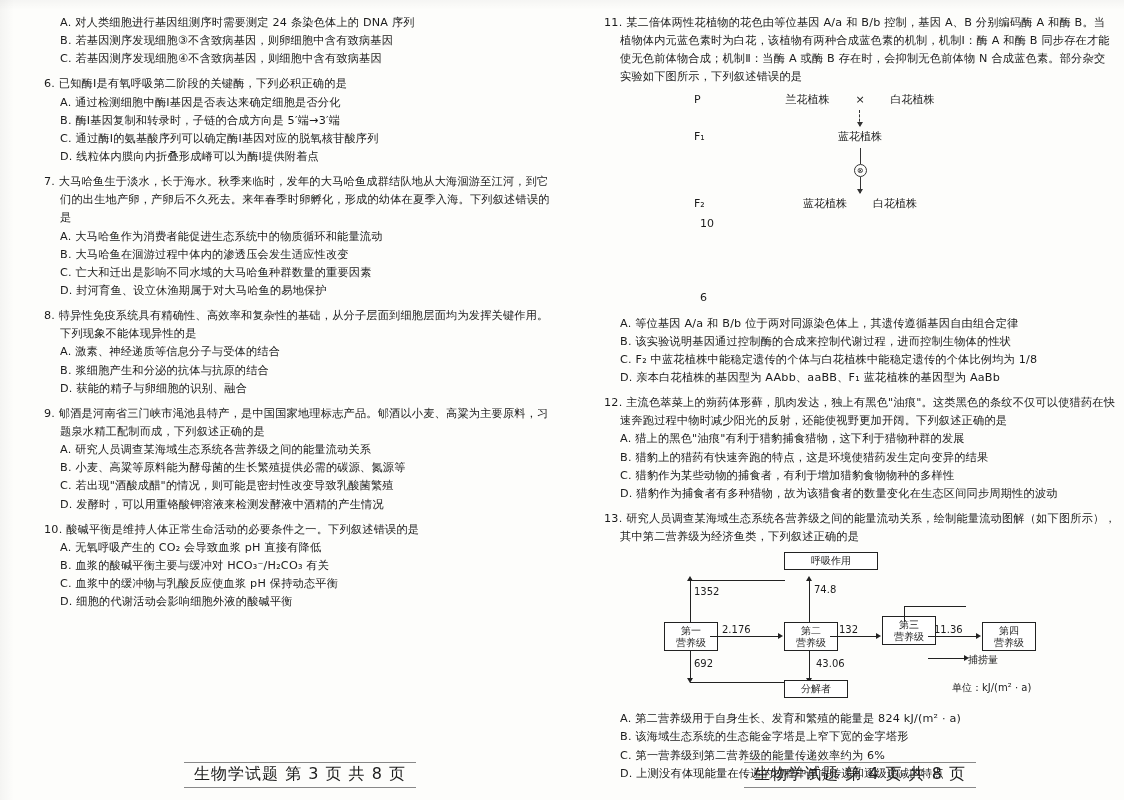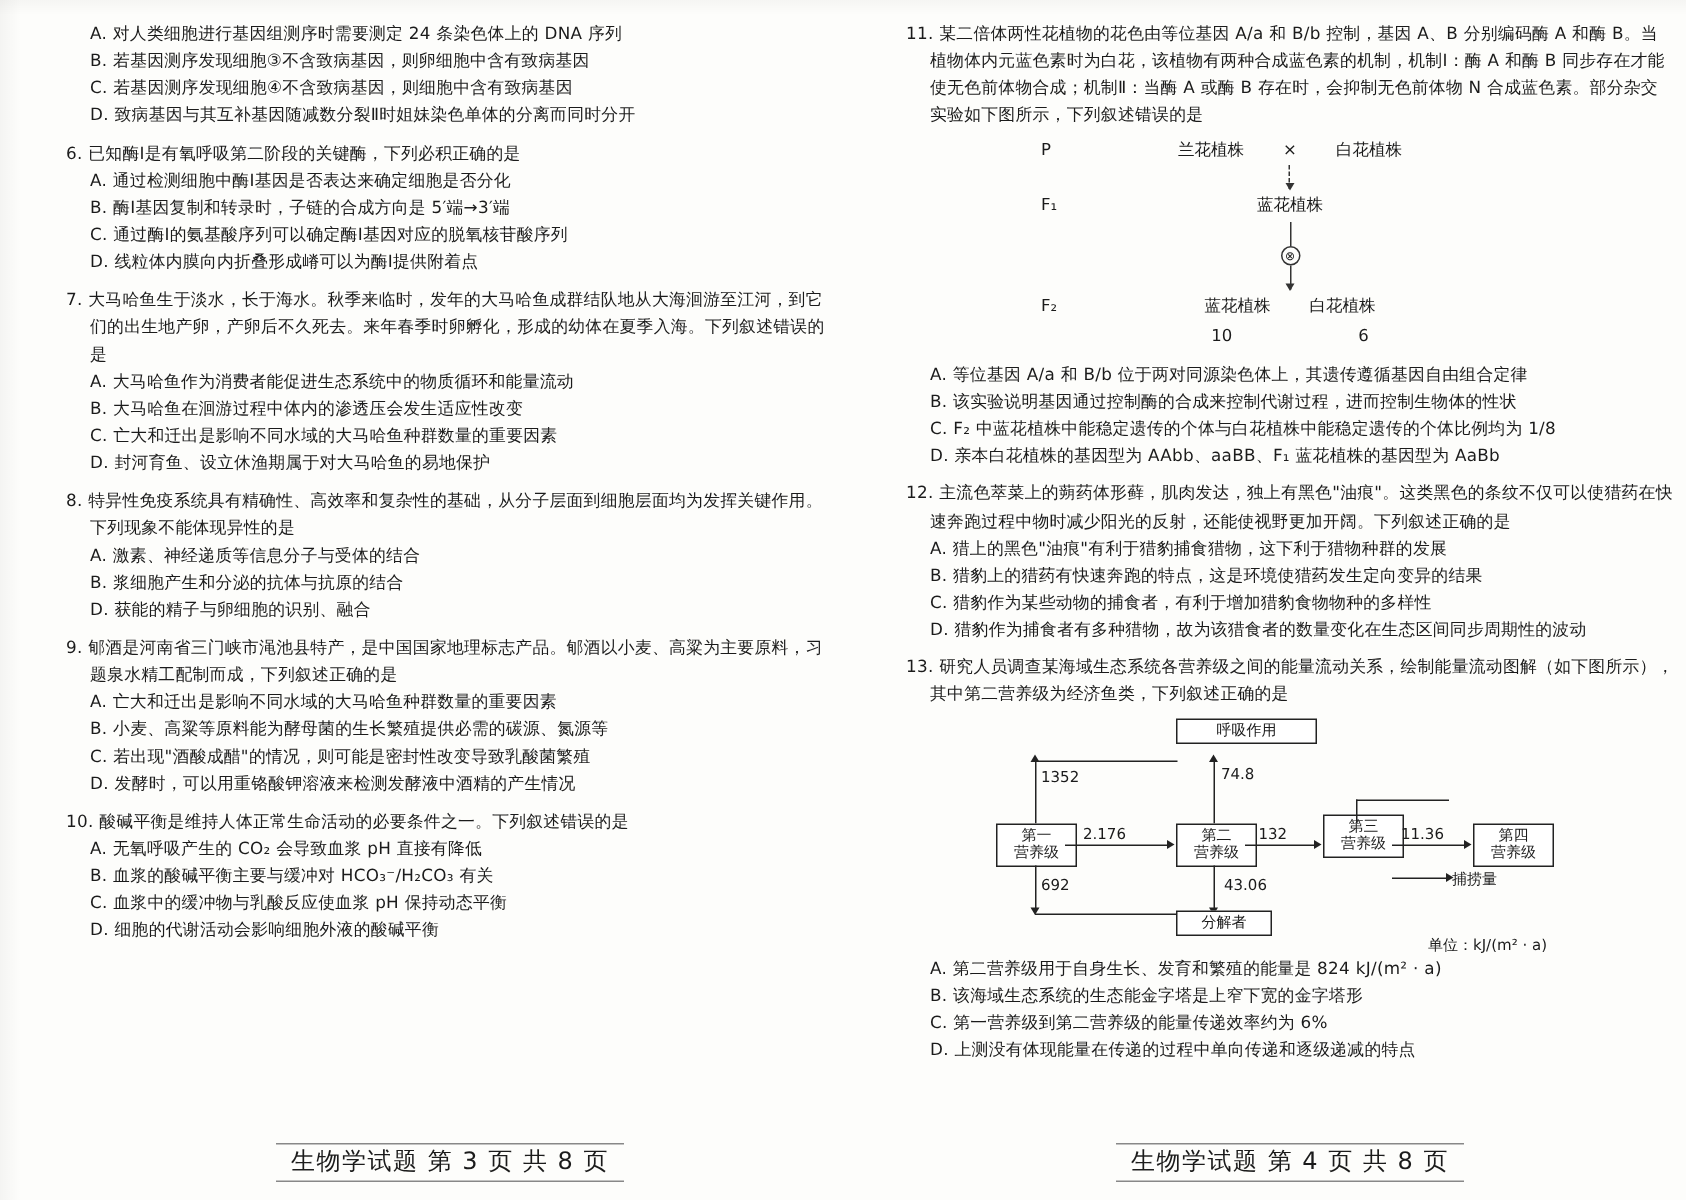--- a/index.html
+++ b/index.html
@@ -83,21 +83,21 @@
   }
   .cross-line .arrow{
     position:absolute;left:-3px;bottom:-1px;
     width:0;height:0;border-left:3.5px solid transparent;border-right:3.5px solid transparent;border-top:5px solid #333;
   }
   .circ{
     display:inline-block;width:11px;height:11px;border:1px solid #333;border-radius:50%;
     font-size:8px;line-height:11px;text-align:center;vertical-align:middle;
   }
   .ratio{
-    display:flex;justify-content:center;gap:84px;margin-top:1px;font-size:11px;
+    display:flex;justify-content:center;gap:56px;margin-top:1px;font-size:11px;flex-direction:column;
   }
 
   
   .energy{
     position:relative;
     width:430px;height:150px;
     margin:6px auto 8px 30px;
     font-size:10px;
   }
   .ebox{
@@ -121,21 +121,20 @@
 <body>
 
 <div class="page">
 
   <div class="col col-left">
 
     <div class="q">
       <div class="opt">A. 对人类细胞进行基因组测序时需要测定 24 条染色体上的 DNA 序列</div>
       <div class="opt">B. 若基因测序发现细胞③不含致病基因，则卵细胞中含有致病基因</div>
       <div class="opt">C. 若基因测序发现细胞④不含致病基因，则细胞中含有致病基因</div>
-      <div class="opt">D. 致病基因与其互补基因随减数分裂Ⅱ时姐妹染色单体的分离而同时分开</div>
     </div>
 
     <div class="q">
       <div class="q-stem">
         <span>6.</span>
         <span>已知酶Ⅰ是有氧呼吸第二阶段的关键酶，下列必积正确的是</span>
       </div>
       <div class="opt">A. 通过检测细胞中酶Ⅰ基因是否表达来确定细胞是否分化</div>
       <div class="opt">B. 酶Ⅰ基因复制和转录时，子链的合成方向是 5′端→3′端</div>
       <div class="opt">C. 通过酶Ⅰ的氨基酸序列可以确定酶Ⅰ基因对应的脱氧核苷酸序列</div>
@@ -161,21 +160,21 @@
       <div class="opt">A. 激素、神经递质等信息分子与受体的结合</div>
       <div class="opt">B. 浆细胞产生和分泌的抗体与抗原的结合</div>
       <div class="opt">D. 获能的精子与卵细胞的识别、融合</div>
     </div>
 
     <div class="q">
       <div class="q-stem">
         <span>9.</span>
         <span>郇酒是河南省三门峡市渑池县特产，是中国国家地理标志产品。郇酒以小麦、高粱为主要原料，习题泉水精工配制而成，下列叙述正确的是</span>
       </div>
-      <div class="opt">A. 亡大和迁出是影响不同水域的大马哈鱼种群数量的重要因素</div>
+      <div class="opt">A. 研究人员调查某海域生态系统各营养级之间的能量流动关系</div>
       <div class="opt">B. 小麦、高粱等原料能为酵母菌的生长繁殖提供必需的碳源、氮源等</div>
       <div class="opt">C. 若出现"酒酸成醋"的情况，则可能是密封性改变导致乳酸菌繁殖</div>
       <div class="opt">D. 发酵时，可以用重铬酸钾溶液来检测发酵液中酒精的产生情况</div>
     </div>
 
     <div class="q">
       <div class="q-stem">
         <span>10.</span>
         <span>酸碱平衡是维持人体正常生命活动的必要条件之一。下列叙述错误的是</span>
       </div>
@@ -294,21 +293,21 @@
         <div class="ar-d" style="left:53px;top:126px;"></div>
         <div class="elbl" style="left:60px;top:104px;">692</div>
 
         <div class="eline-v" style="left:175px;top:98px;height:30px;"></div>
         <div class="ar-d" style="left:172px;top:126px;"></div>
         <div class="elbl" style="left:182px;top:104px;">43.06</div>
 
         <div class="eline-h" style="left:56px;top:130px;width:119px;"></div>
         <div class="ebox" style="left:150px;top:128px;width:56px;">分解者</div>
 
-        <div class="unit" style="left:318px;top:144px;">单位：kJ/(m² · a)</div>
+        <div class="unit" style="left:318px;top:128px;">单位：kJ/(m² · a)</div>
       </div>
 
       <div class="opt">A. 第二营养级用于自身生长、发育和繁殖的能量是 824 kJ/(m² · a)</div>
       <div class="opt">B. 该海域生态系统的生态能金字塔是上窄下宽的金字塔形</div>
       <div class="opt">C. 第一营养级到第二营养级的能量传递效率约为 6%</div>
       <div class="opt">D. 上测没有体现能量在传递的过程中单向传递和逐级递减的特点</div>
     </div>
 
   </div>
 

